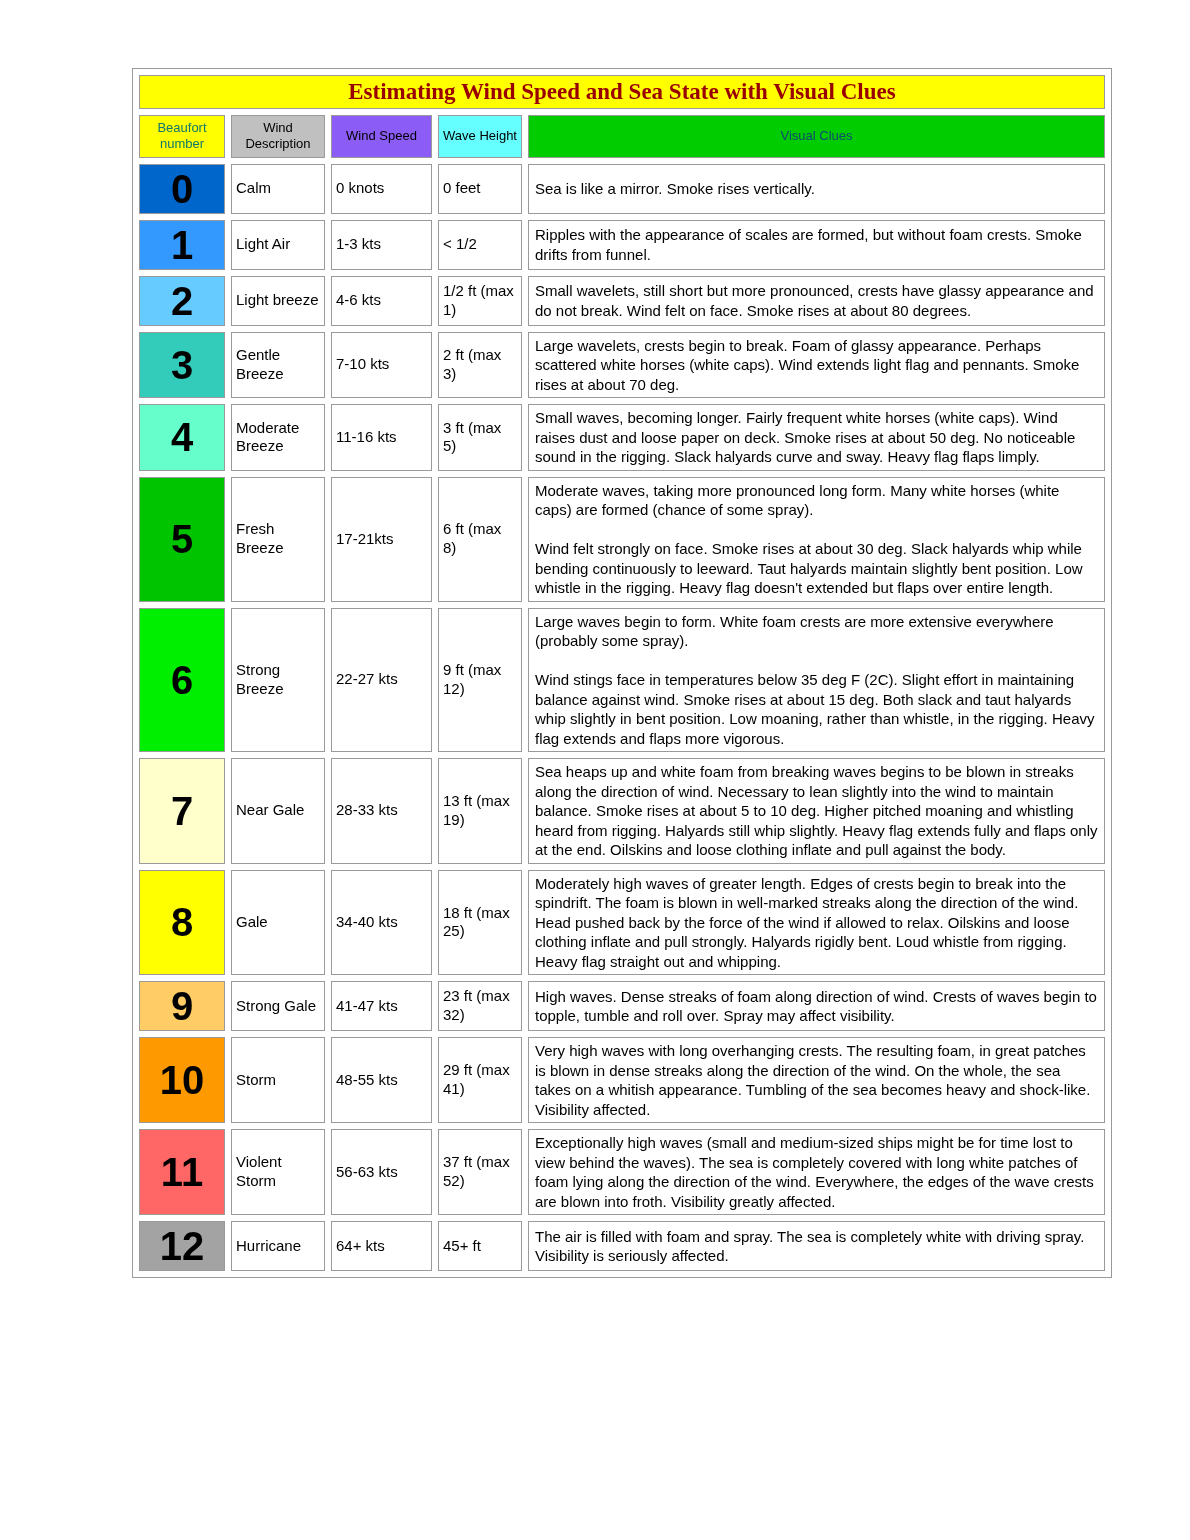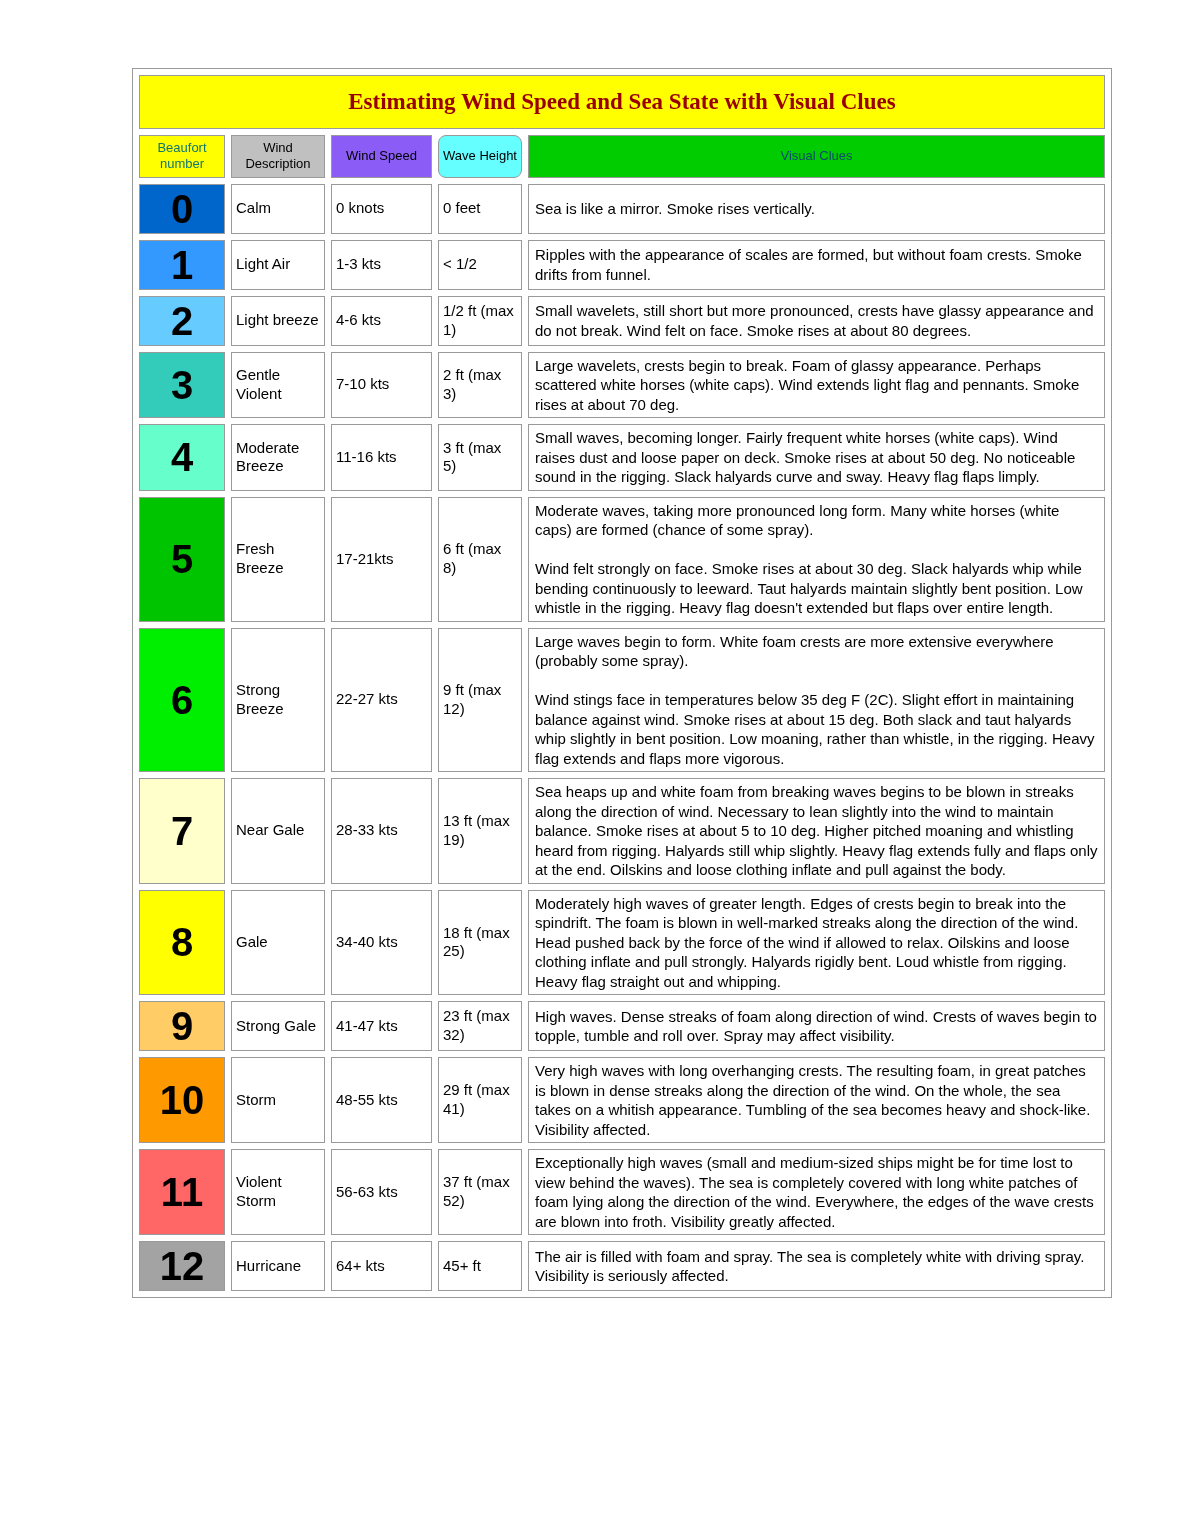--- a/index.html
+++ b/index.html
@@ -30,21 +30,21 @@
     color: #000000;
     vertical-align: middle;
     box-sizing: border-box;
     overflow-wrap: break-word;
   }
   .title-cell {
     font-family: "Liberation Serif", serif;
     font-size: 23px;
     font-weight: bold;
     text-align: center;
-    padding: 13px 4px;
+    padding: 3px 4px;
   }
   th.col-header {
     font-size: 13px;
     font-weight: normal;
     text-align: center;
     padding: 4px 2px;
     line-height: 1.25;
   }
   td.num-cell {
     font-size: 40px;
@@ -81,21 +81,21 @@
       <col class="c-clues">
     </colgroup>
     <thead>
       <tr>
         <td class="title-cell" colspan="5" style="background: rgb(255, 255, 0); color: rgb(153, 0, 0);">Estimating Wind Speed and Sea State with Visual Clues</td>
       </tr>
       <tr>
           <th class="col-header" style="background: rgb(255, 255, 0); color: #0f766e;">Beaufort number</th>
           <th class="col-header" style="background: rgb(192, 192, 192); color: rgb(0, 0, 0);">Wind Description</th>
           <th class="col-header" style="background: #8b5cf6; color: rgb(0, 0, 0);">Wind Speed</th>
-          <th class="col-header" style="background: rgb(102, 255, 255); color: rgb(0, 0, 0); border-radius: 8px;">Wave Height</th>
+          <th class="col-header" style="background: rgb(102, 255, 255); color: rgb(0, 0, 0);">Wave Height</th>
           <th class="col-header" style="background: rgb(0, 204, 0); color: #0c4a6e; text-align: center;">Visual Clues</th>
         </tr>
     </thead>
     <tbody>
         <tr>
           <td class="num-cell" style="background: rgb(0, 102, 204);">0</td>
           <td class="desc-cell">Calm</td>
           <td class="speed-cell">0 knots</td>
           <td class="wave-cell">0 feet</td>
           <td class="clues-cell">Sea is like a mirror. Smoke rises vertically.</td>
@@ -109,21 +109,21 @@
         </tr>
         <tr>
           <td class="num-cell" style="background: rgb(102, 204, 255);">2</td>
           <td class="desc-cell">Light breeze</td>
           <td class="speed-cell">4-6 kts</td>
           <td class="wave-cell">1/2 ft (max 1)</td>
           <td class="clues-cell">Small wavelets, still short but more pronounced, crests have glassy appearance and do not break. Wind felt on face. Smoke rises at about 80 degrees.</td>
         </tr>
         <tr>
           <td class="num-cell" style="background: rgb(51, 204, 187);">3</td>
-          <td class="desc-cell">Gentle Violent</td>
+          <td class="desc-cell">Gentle Breeze</td>
           <td class="speed-cell">7-10 kts</td>
           <td class="wave-cell">2 ft (max 3)</td>
           <td class="clues-cell">Large wavelets, crests begin to break. Foam of glassy appearance. Perhaps scattered white horses (white caps). Wind extends light flag and pennants. Smoke rises at about 70 deg.</td>
         </tr>
         <tr>
           <td class="num-cell" style="background: rgb(102, 255, 204);">4</td>
           <td class="desc-cell">Moderate Breeze</td>
           <td class="speed-cell">11-16 kts</td>
           <td class="wave-cell">3 ft (max 5)</td>
           <td class="clues-cell">Small waves, becoming longer. Fairly frequent white horses (white caps). Wind raises dust and loose paper on deck. Smoke rises at about 50 deg. No noticeable sound in the rigging. Slack halyards curve and sway. Heavy flag flaps limply.</td>

